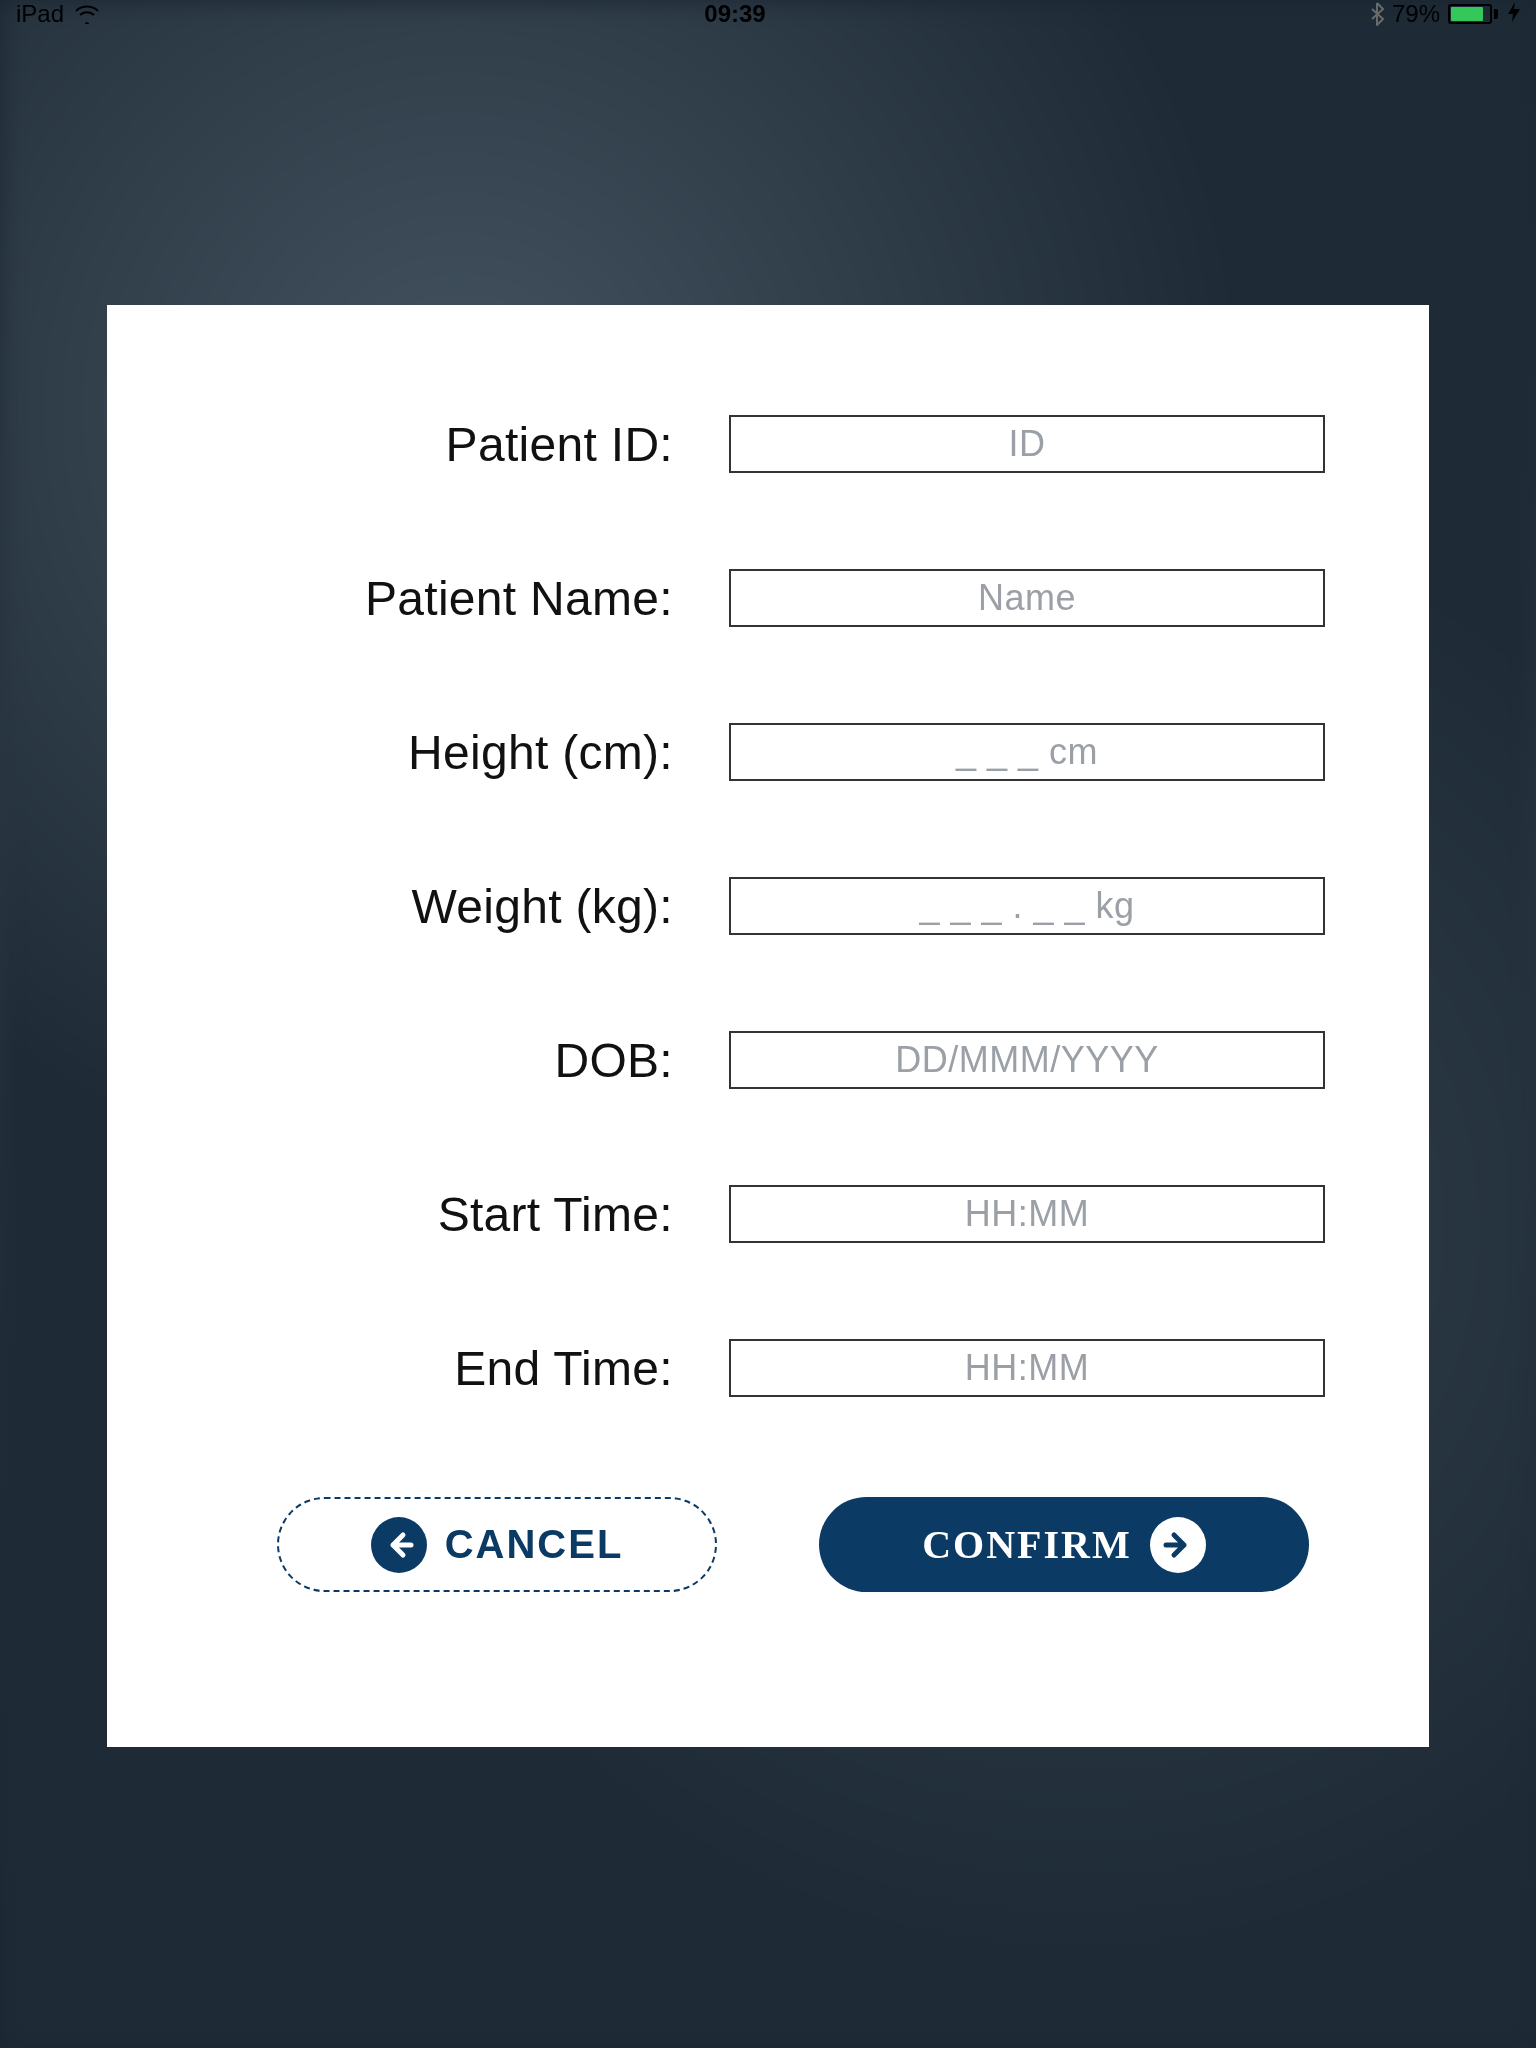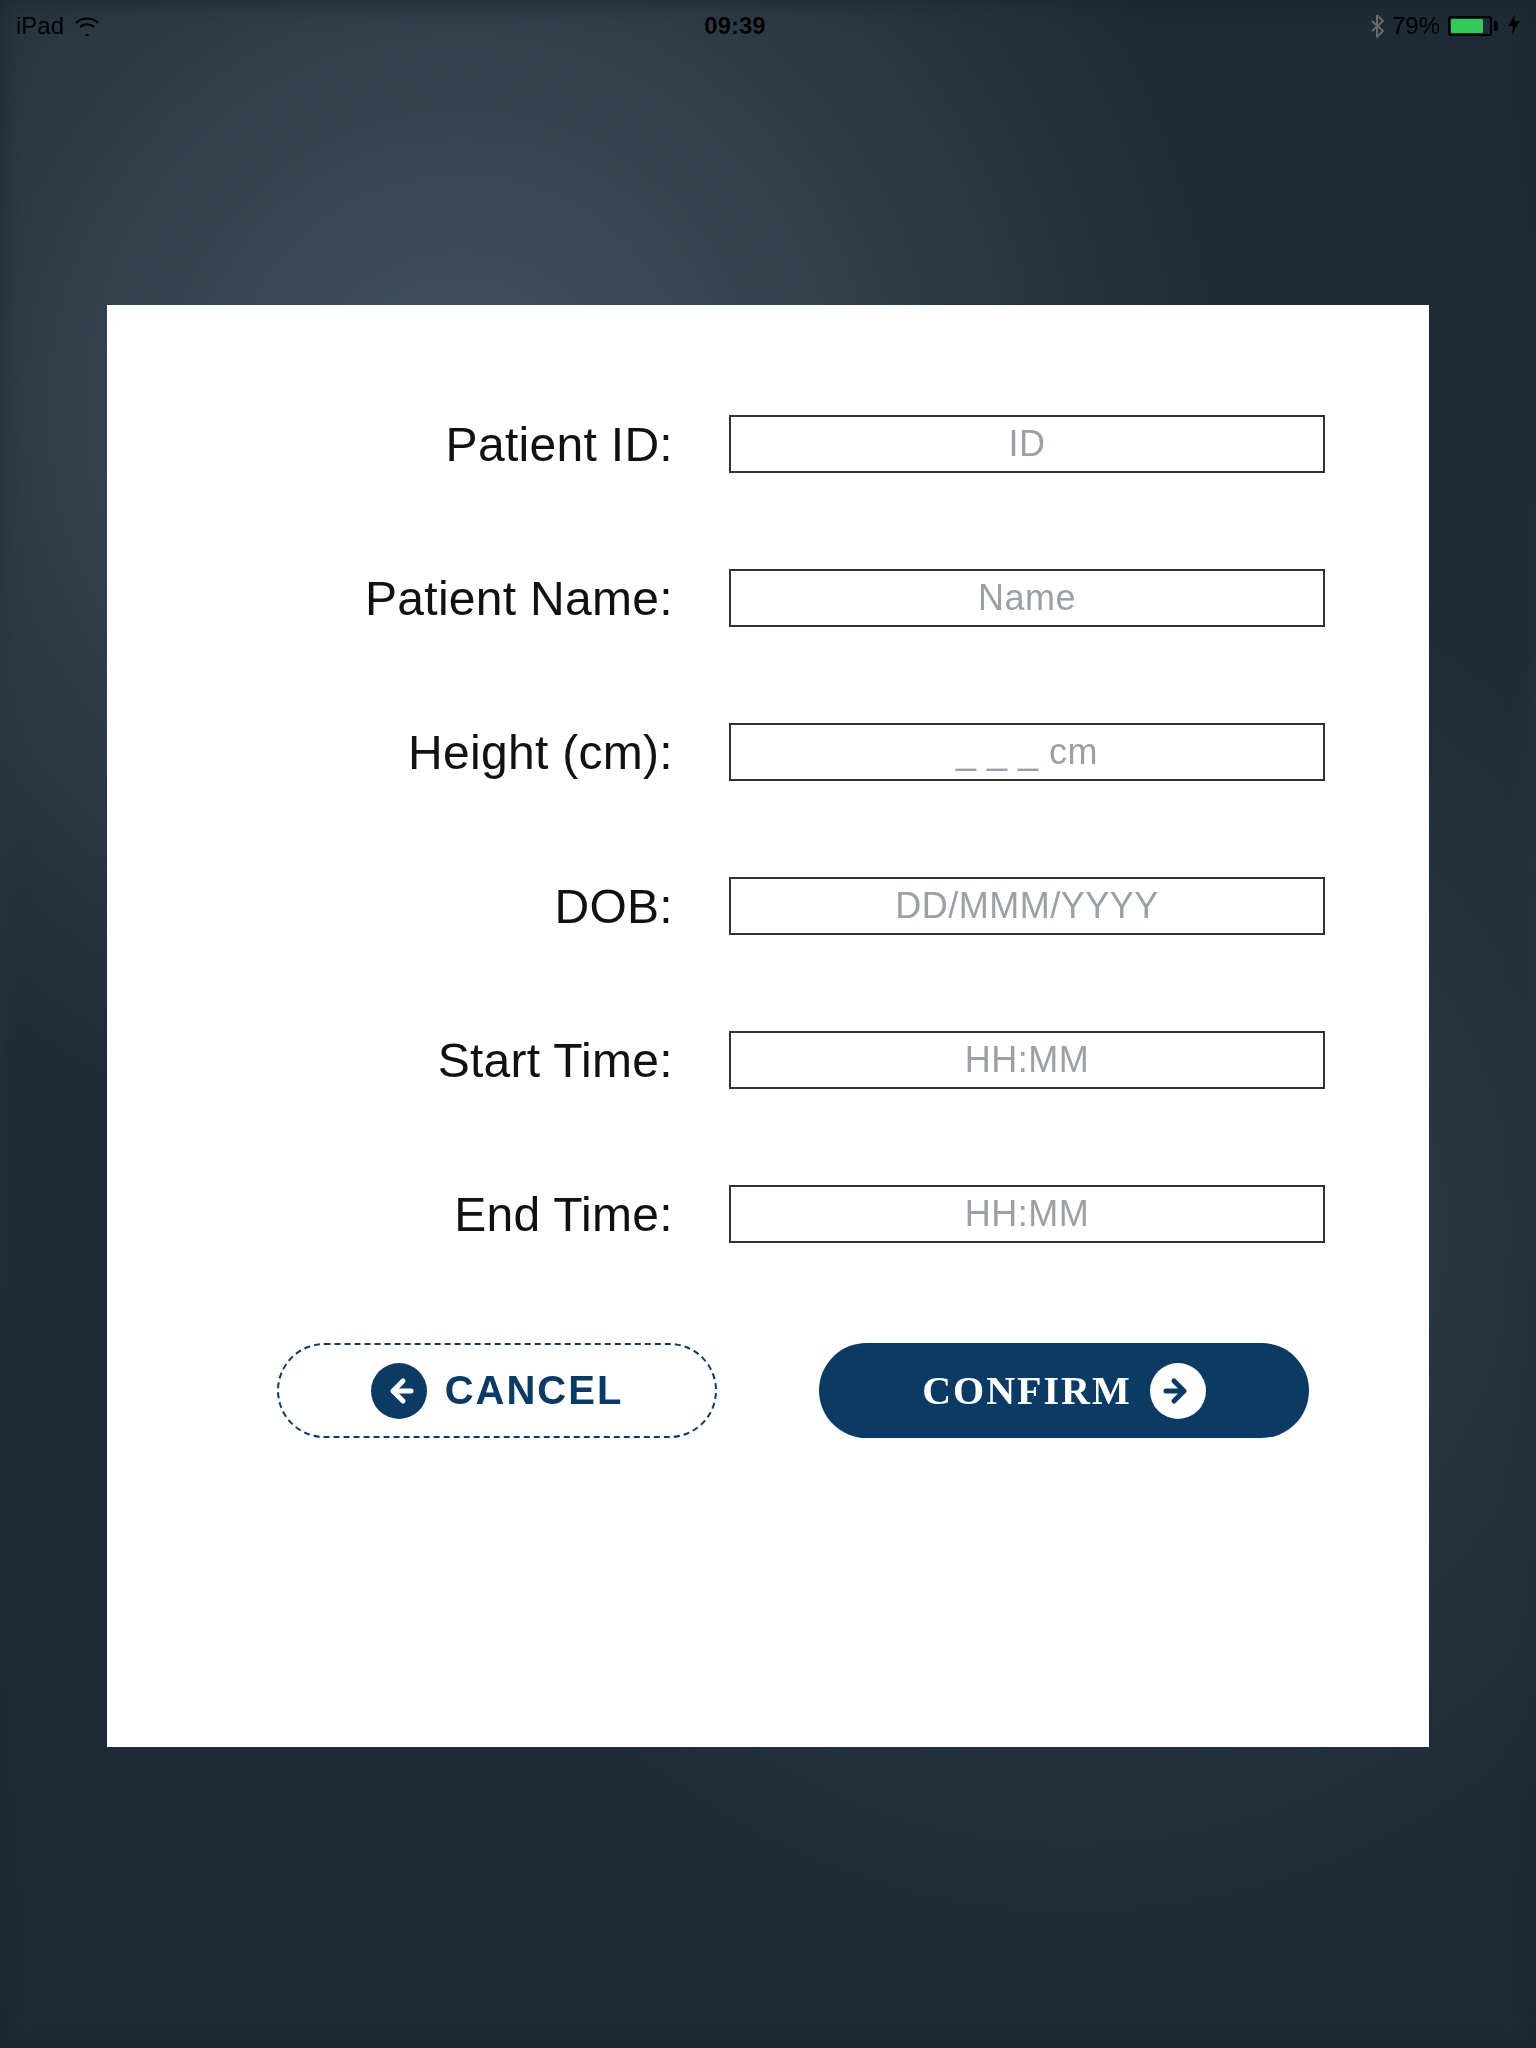--- a/index.html
+++ b/index.html
@@ -11,21 +11,21 @@
   .blurbg {
     position:absolute; inset:0;
     background: radial-gradient(circle at 30% 20%, rgba(180,200,220,.25), transparent 40%),
                 radial-gradient(circle at 70% 60%, rgba(140,160,180,.18), transparent 45%),
                 #1e2b36;
     filter: blur(12px);
   }
   
   .status-bar {
     position: absolute; top: 0; left: 0; right: 0; height: 40px;
-    display: flex; align-items: flex-end; justify-content: space-between;
+    display: flex; align-items: flex-start; justify-content: space-between;
     padding: 0 16px; color: #000; font-size: 24px; font-weight: 400;
     z-index: 5;
   }
   .status-left { display:flex; align-items:center; gap:10px; }
   .status-right { display:flex; align-items:center; gap:8px; }
   .wifi-icon svg, .bt-icon svg { display:block; }
   .battery {
     display:inline-flex; align-items:center;
   }
   .battery-body {
@@ -136,20 +136,24 @@
       <div class="form-row">
         <div class="label">Patient Name:</div>
         <div class="field"><input type="text" placeholder="Name" style=""></div>
       </div>
 
       <div class="form-row">
         <div class="label">Height (cm):</div>
         <div class="field"><input type="text" placeholder="_ _ _ cm" style=""></div>
       </div>
 
+      <div class="form-row">
+        <div class="label">Weight (kg):</div>
+        <div class="field"><input type="text" placeholder="_ _ _ . _ _ kg" style=""></div>
+      </div>
 
       <div class="form-row">
         <div class="label">DOB:</div>
         <div class="field"><input type="text" placeholder="DD/MMM/YYYY" style=""></div>
       </div>
 
       <div class="form-row">
         <div class="label">Start Time:</div>
         <div class="field"><input type="text" placeholder="HH:MM" style=""></div>
       </div>

